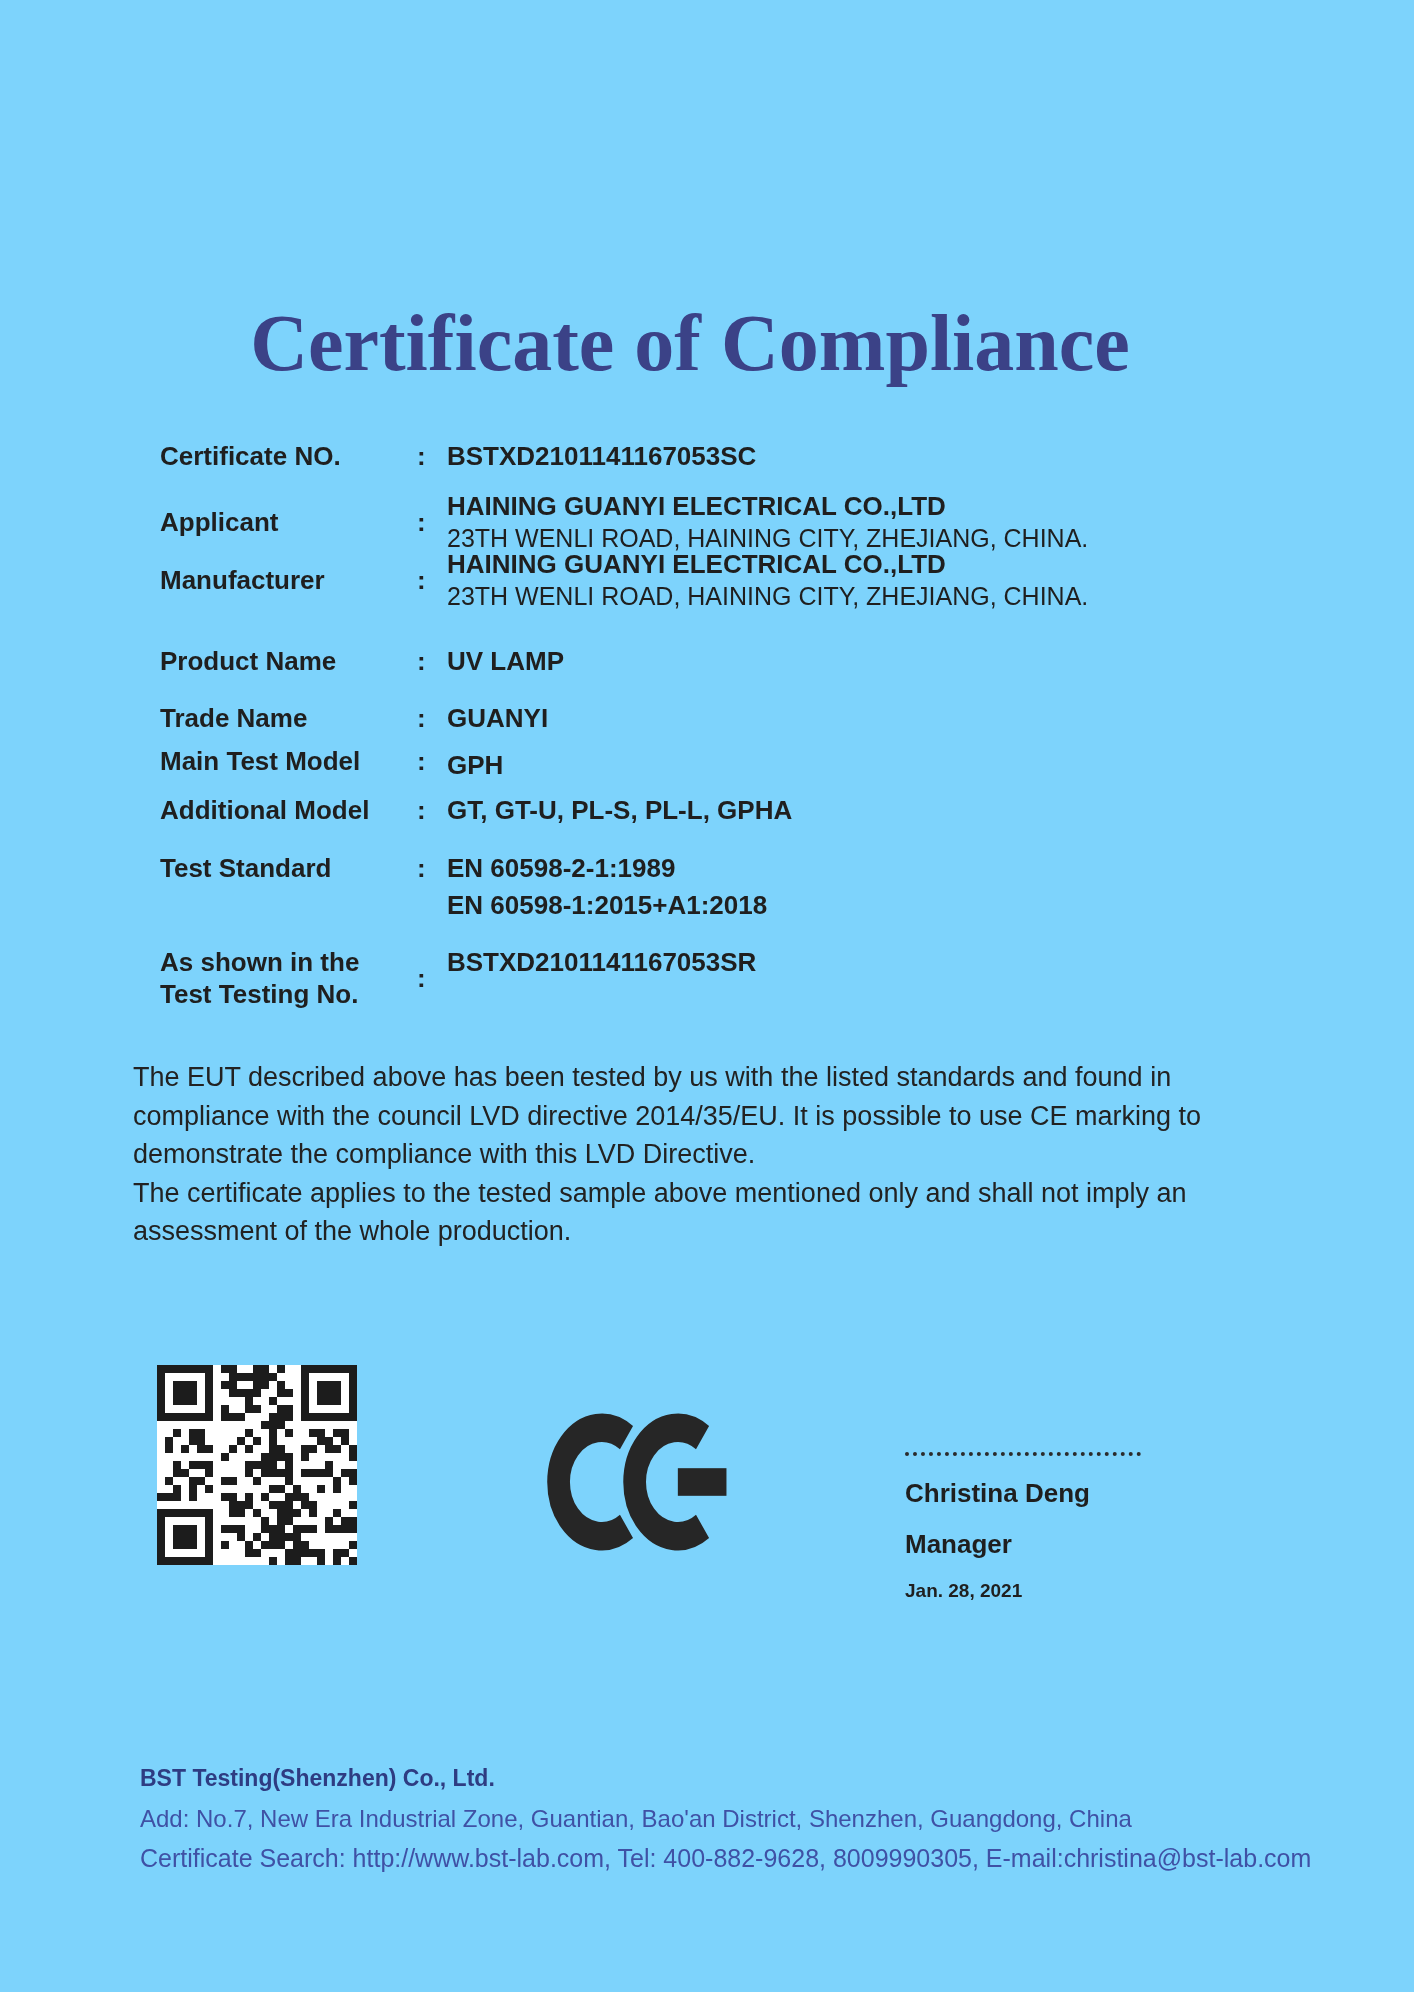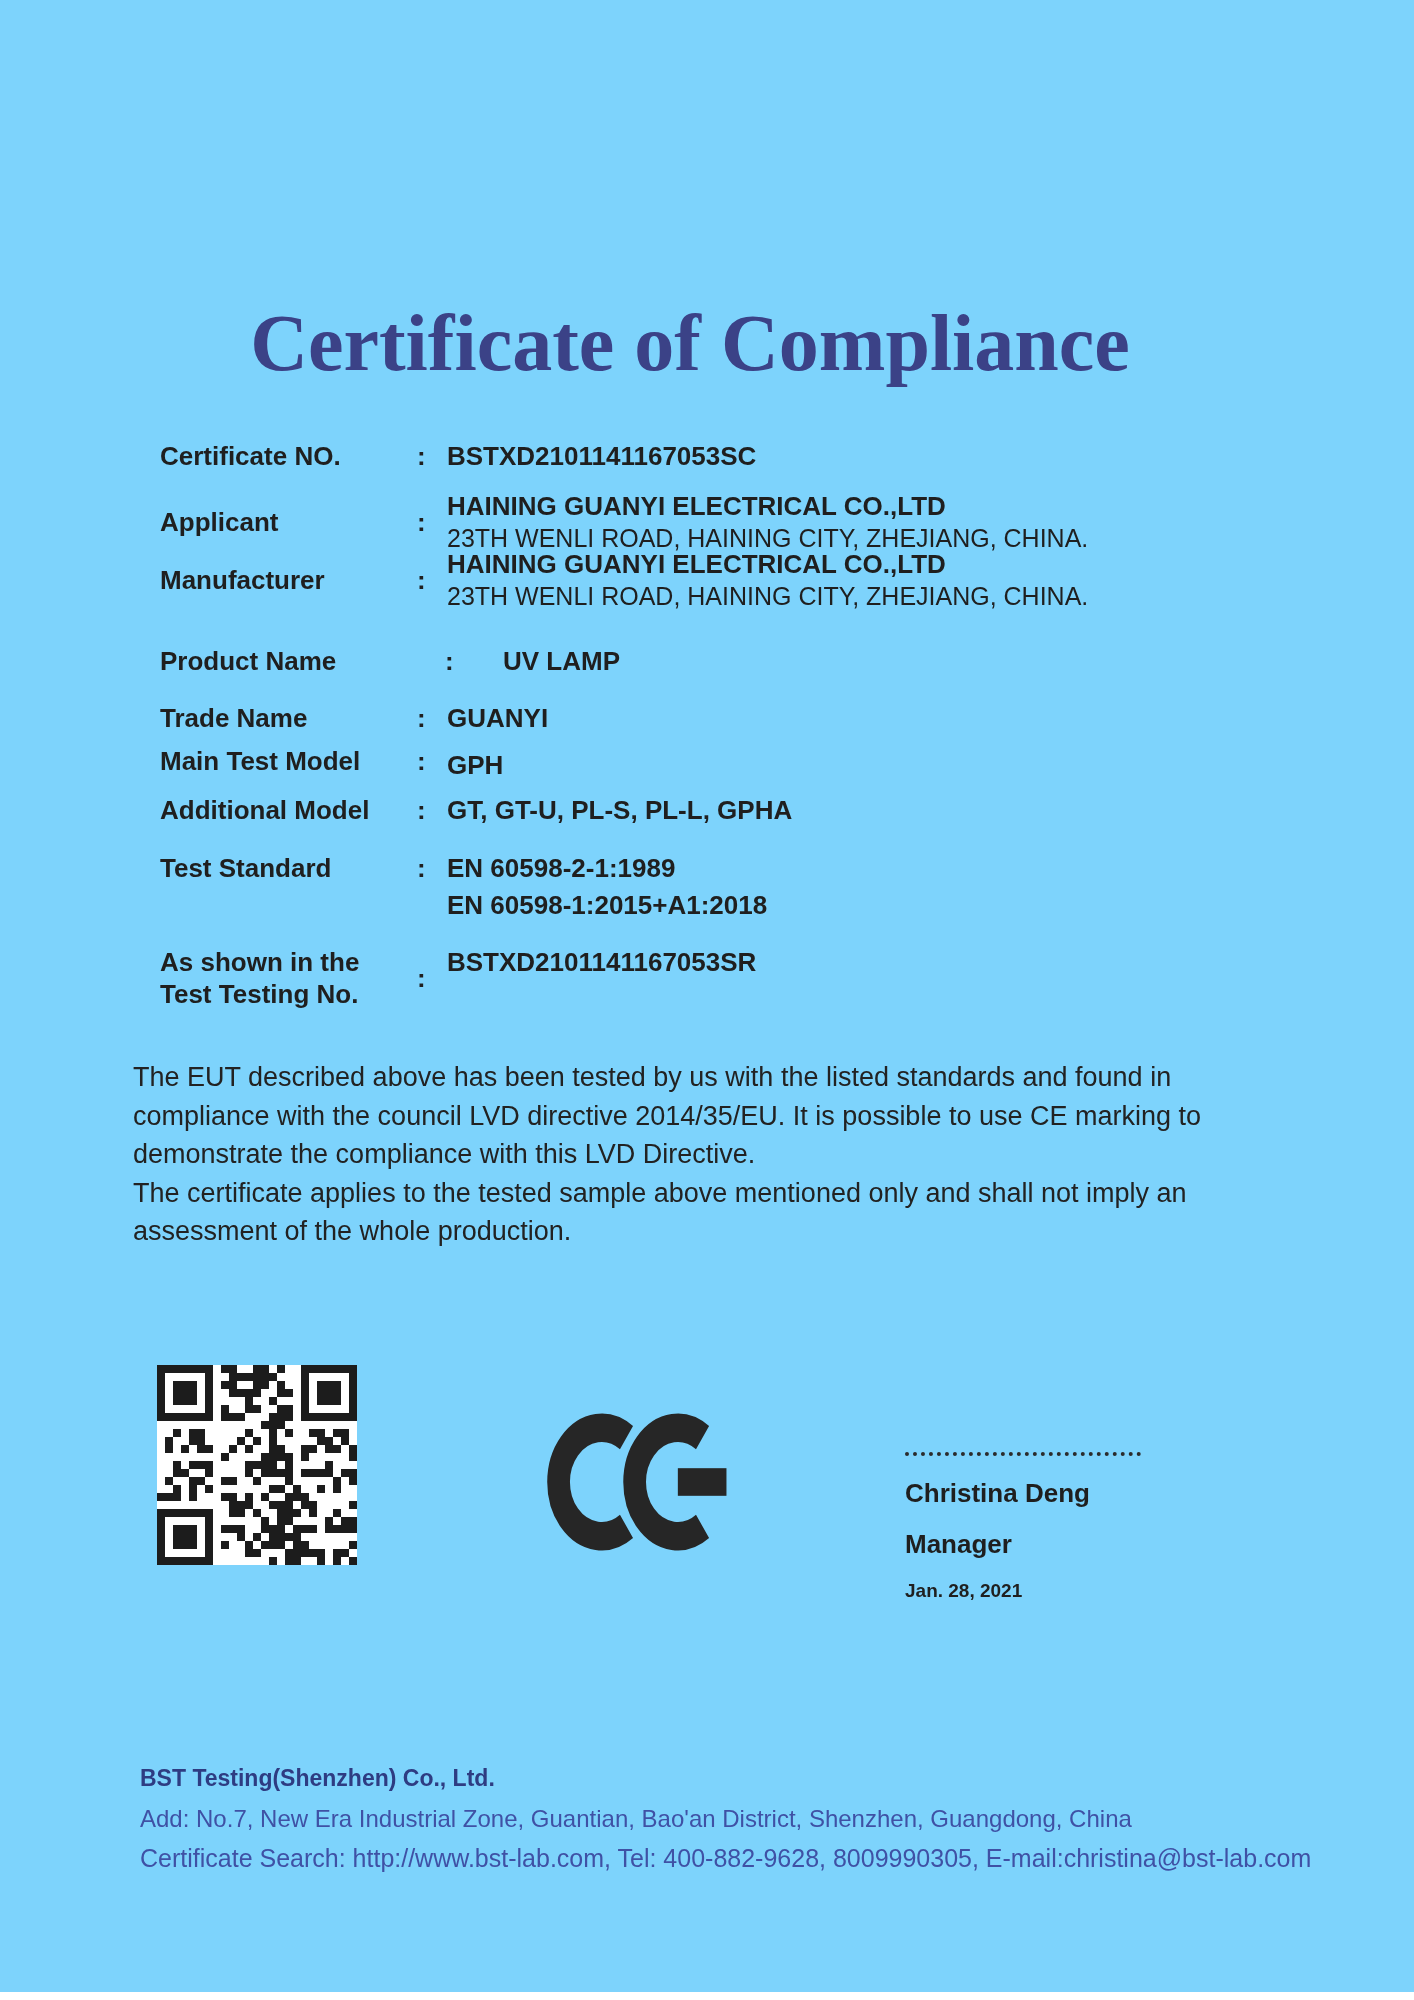--- a/index.html
+++ b/index.html
@@ -106,21 +106,21 @@
 
   <div class="row centered" style="top:528px;margin-top:20px;">
     <div class="lbl">Manufacturer</div>
     <div class="colon">:</div>
     <div class="val">
       <div>HAINING GUANYI ELECTRICAL CO.,LTD</div>
       <div class="addr">23TH WENLI ROAD, HAINING CITY, ZHEJIANG, CHINA.</div>
     </div>
   </div>
 
-  <div class="row" style="top:645px;gap:28px;">
+  <div class="row" style="top:645px;">
     <div class="lbl">Product Name</div>
     <div class="colon">:</div>
     <div class="val">UV LAMP</div>
   </div>
 
   <div class="row" style="top:702px;">
     <div class="lbl">Trade Name</div>
     <div class="colon">:</div>
     <div class="val">GUANYI</div>
   </div>

